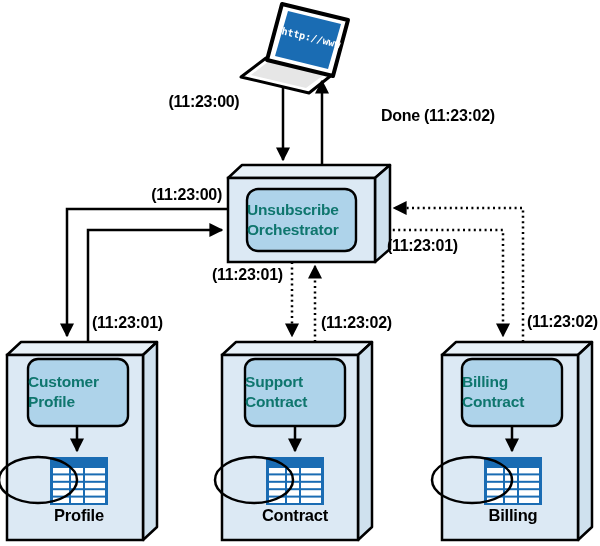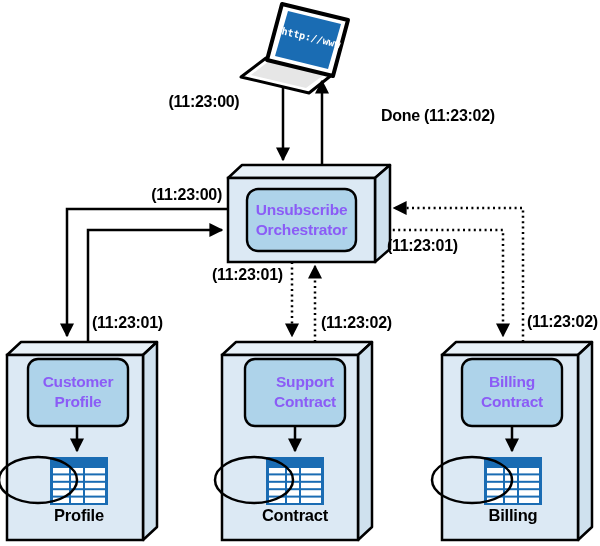--- a/index.html
+++ b/index.html
@@ -8,21 +8,21 @@
     font-family:"Liberation Sans","DejaVu Sans",sans-serif;overflow:hidden;
   }
   .canvas svg{position:absolute;left:0;top:0;}
   .lbl{
     position:absolute;font-weight:bold;font-size:16px;line-height:18px;
     letter-spacing:-0.3px;color:#000;white-space:nowrap;
   }
   .lbl2{font-size:16px;line-height:19px;white-space:normal;}
   .panel-label{
     position:absolute;font-weight:bold;font-size:15.5px;line-height:20px;
-    letter-spacing:-0.2px;color:#8b5cf6;text-align:center;white-space:normal;
+    letter-spacing:-0.2px;color:#0f766e;white-space:normal;
   }
   .db-caption{
     position:absolute;font-weight:bold;font-size:16.5px;letter-spacing:-0.2px;
     color:#000;text-align:center;white-space:nowrap;
   }
 </style>
 </head>
 <body>
 
 <div class="canvas">

